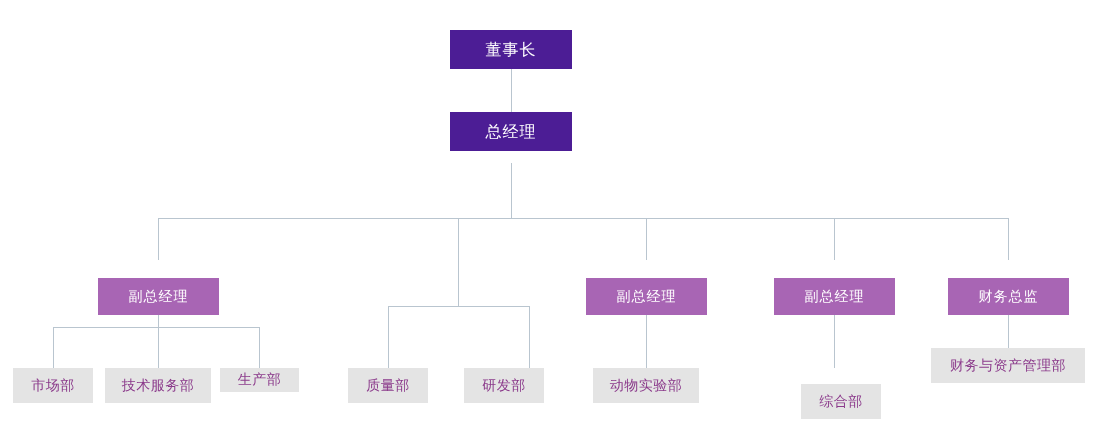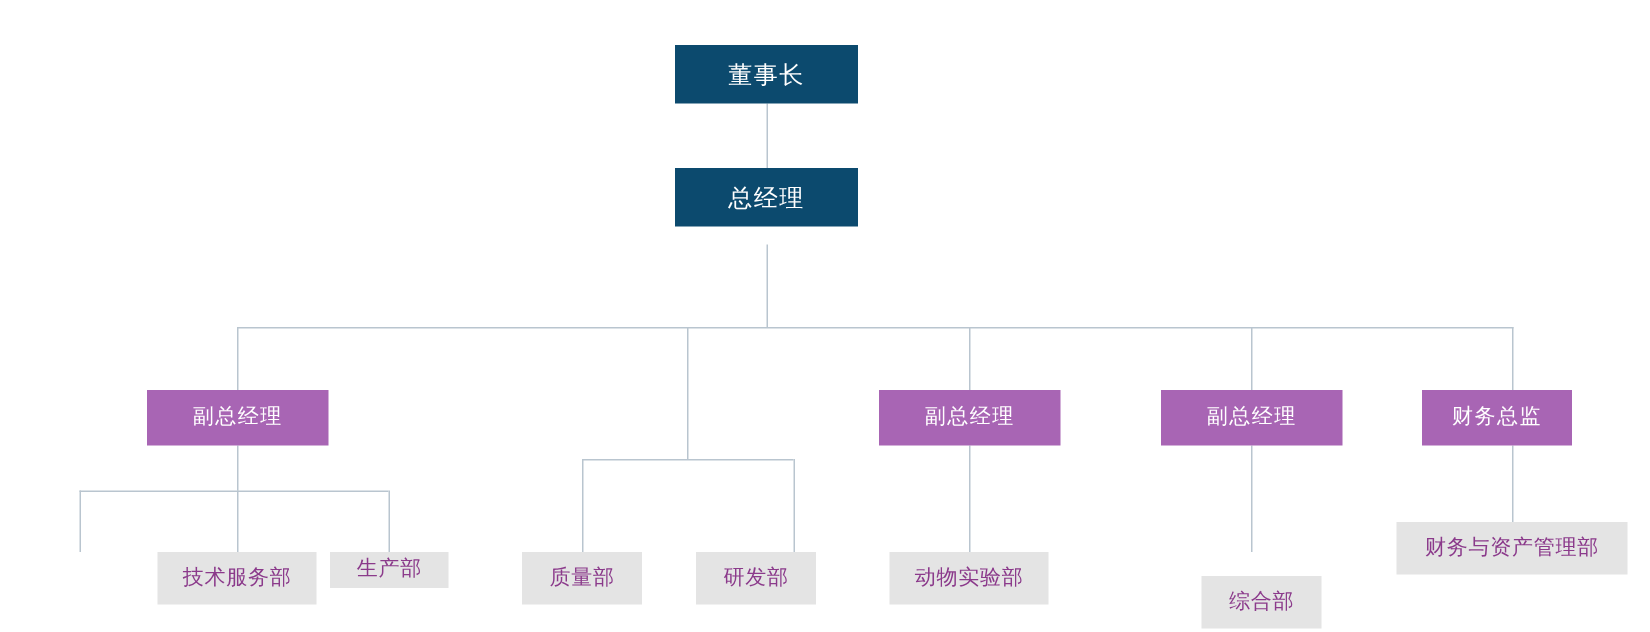--- a/index.html
+++ b/index.html
@@ -23,31 +23,32 @@
     display: flex;
     align-items: center;
     justify-content: center;
     text-align: center;
     line-height: 1.1;
     white-space: nowrap;
     z-index: 2;
   }
   
   .node.exec {
-    background: #0c4a6e;
+    background: #4c1d95;
     color: #ffffff;
     font-size: 16px;
     letter-spacing: 1px;
   }
   
   .node.vp {
     background: #A865B4;
     color: #ffffff;
     font-size: 14px;
     letter-spacing: 1px;
+    margin-top: 18px;
   }
   
   .node.dept {
     background: #E4E4E4;
     color: #8B3A8B;
     font-size: 14px;
     letter-spacing: 0.5px;
   }
   .link {
     position: absolute;
@@ -91,22 +92,23 @@
   <div class="node exec" style="left:450px; top:30px; width:122px; height:39px;">董事长</div>
 
   <div class="node exec" style="left:450px; top:112px; width:122px; height:39px;">总经理</div>
 
   <div class="node vp" style="left:98px; top:260px; width:121px; height:37px;">副总经理</div>
 
   <div class="node vp" style="left:586px; top:260px; width:121px; height:37px;">副总经理</div>
 
   <div class="node vp" style="left:774px; top:260px; width:121px; height:37px;">副总经理</div>
 
-  <div class="node vp" style="left:948px; top:260px; width:100px; height:37px;text-align:right;">财务总监</div>
+  <div class="node vp" style="left:948px; top:260px; width:121px; height:37px;text-align:right;">财务总监</div>
 
+  <div class="node dept" style="left:13px; top:368px; width:80px; height:35px;">市场部</div>
 
   <div class="node dept" style="left:105px; top:368px; width:106px; height:35px;">技术服务部</div>
 
   <div class="node dept" style="left:220px; top:368px; width:79px; height:24px;">生产部</div>
 
   <div class="node dept" style="left:348px; top:368px; width:80px; height:35px;">质量部</div>
 
   <div class="node dept" style="left:464px; top:368px; width:80px; height:35px;text-align:right;">研发部</div>
 
   <div class="node dept" style="left:593px; top:368px; width:106px; height:35px;">动物实验部</div>

